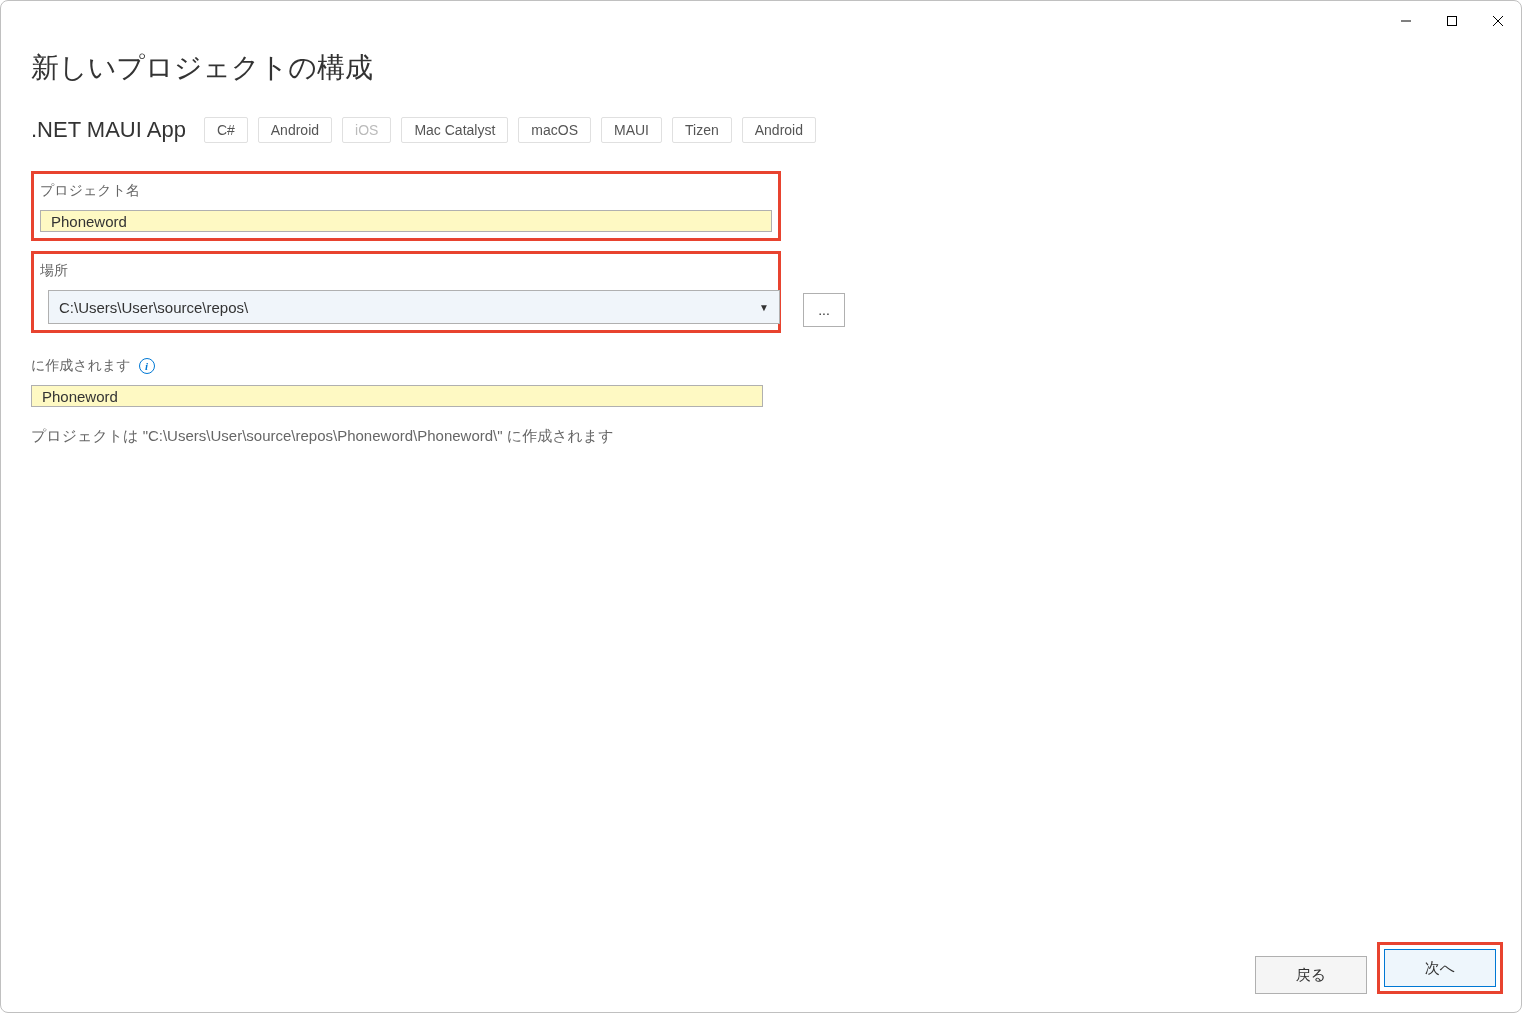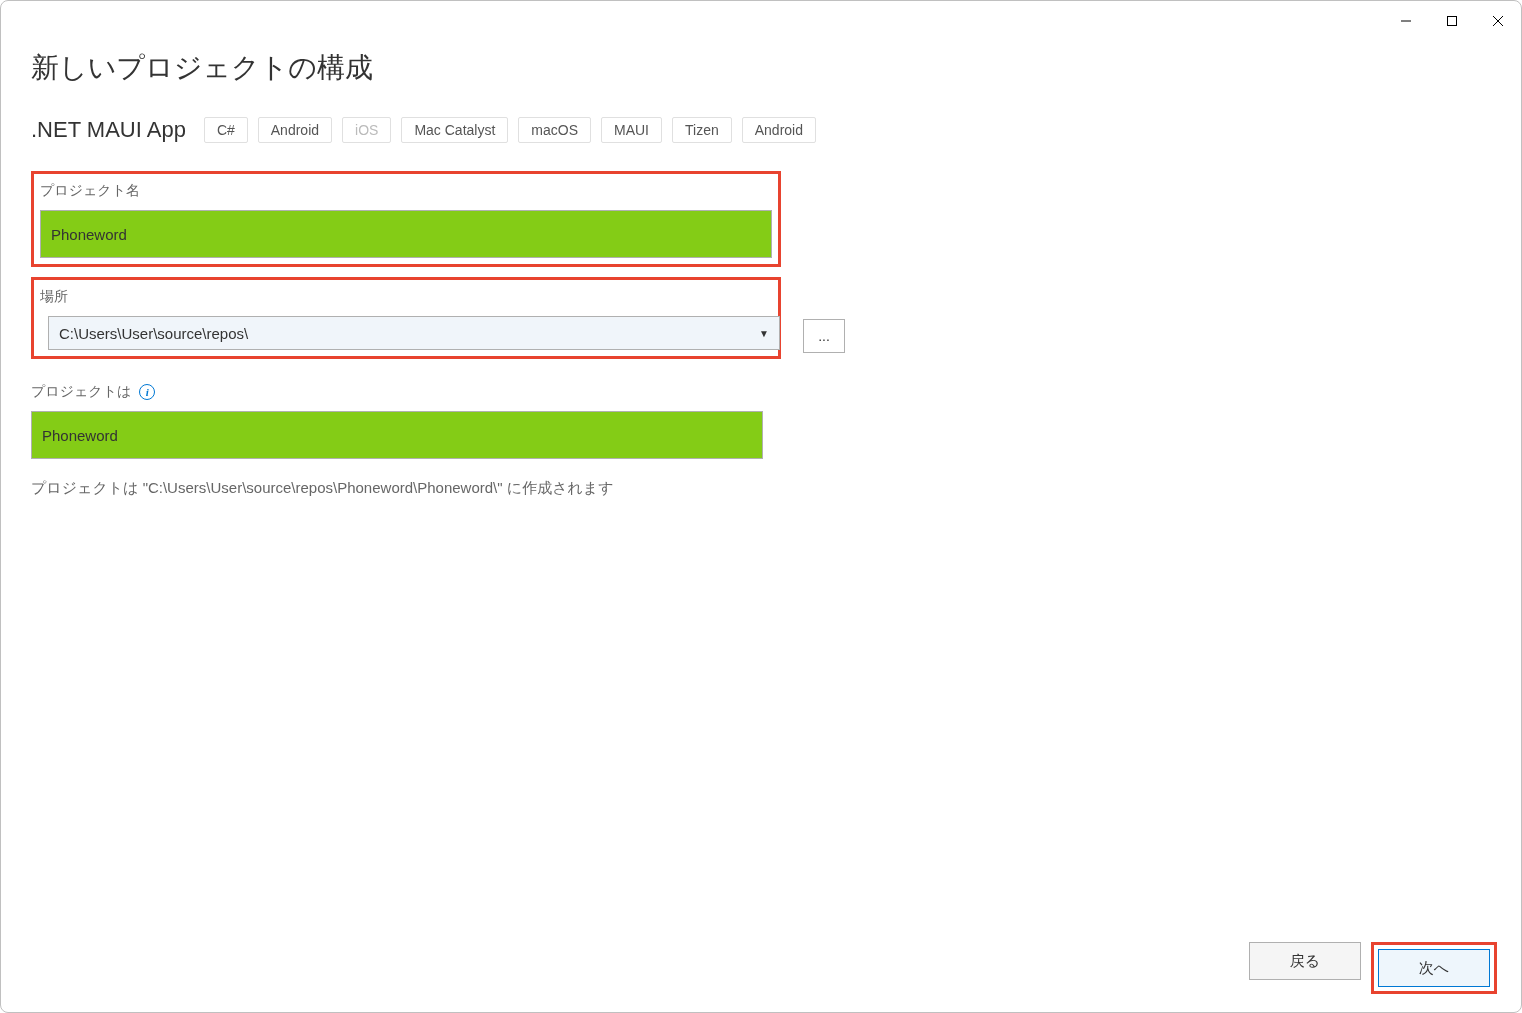--- a/index.html
+++ b/index.html
@@ -97,25 +97,25 @@
       align-items: center;
       justify-content: center;
       color: #0078d4;
       font-size: 11px;
       font-weight: bold;
       font-style: italic;
       font-family: Georgia, serif;
     }
     .text-input {
       width: 732px;
-      height: 48px;
+      height: 22px;
       border: 1px solid #b0b0b0;
       padding: 0 10px;
       font-size: 15px;
-      background: #84cc16;
+      background: #fef9c3;
       color: #333;
     }
     .highlight-box {
       border: 3px solid #e8432f;
       padding: 8px 6px 6px 6px;
       width: 750px;
     }
     .location-row {
       display: flex;
       gap: 22px;
@@ -168,24 +168,24 @@
       font-size: 15px;
       color: #666;
     }
     .info-text {
       font-size: 15px;
       color: #666;
     }
     .footer {
       position: absolute;
       bottom: 18px;
-      right: 24px;
+      right: 18px;
       display: flex;
       gap: 10px;
-      align-items: flex-start;
+      align-items: flex-end;
     }
     .footer-button {
       width: 112px;
       height: 38px;
       border: 1px solid #b0b0b0;
       background: #f5f5f5;
       display: flex;
       align-items: center;
       justify-content: center;
       font-size: 15px;
@@ -256,21 +256,21 @@
           <span class="combo-arrow">▼</span>
         </div>
       </div>
       <div class="browse-button" style="margin-bottom:6px">...</div>
     </div>
 
     <div style="height:24px"></div>
 
     <div class="field-group">
       <div class="field-label">
-        <span>プロジェクトは</span>
+        <span>に作成されます</span>
         <span class="info-icon">i</span>
       </div>
       <input class="text-input" type="text" value="Phoneword" style="">
     </div>
 
 
     <div class="info-text">プロジェクトは "C:\Users\User\source\repos\Phoneword\Phoneword\" に作成されます</div>
   </div>
 
   <div class="footer">

